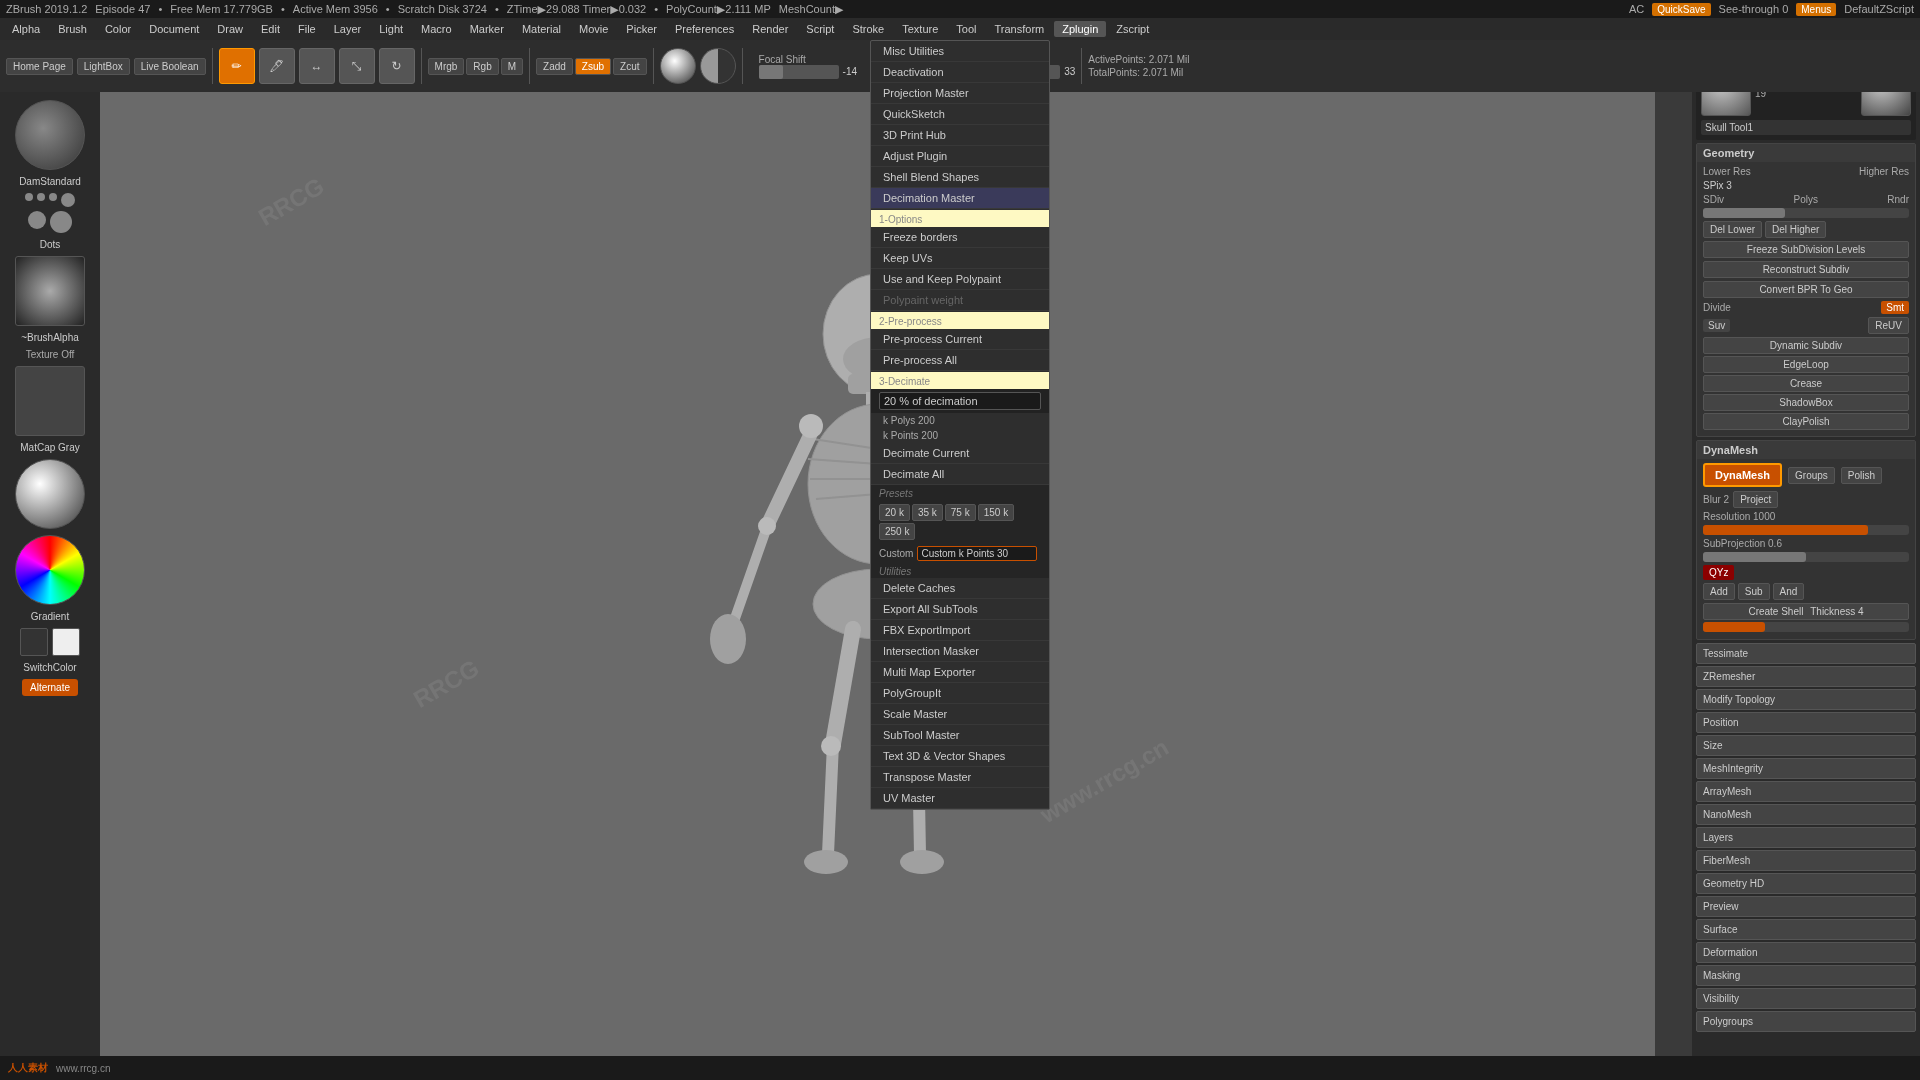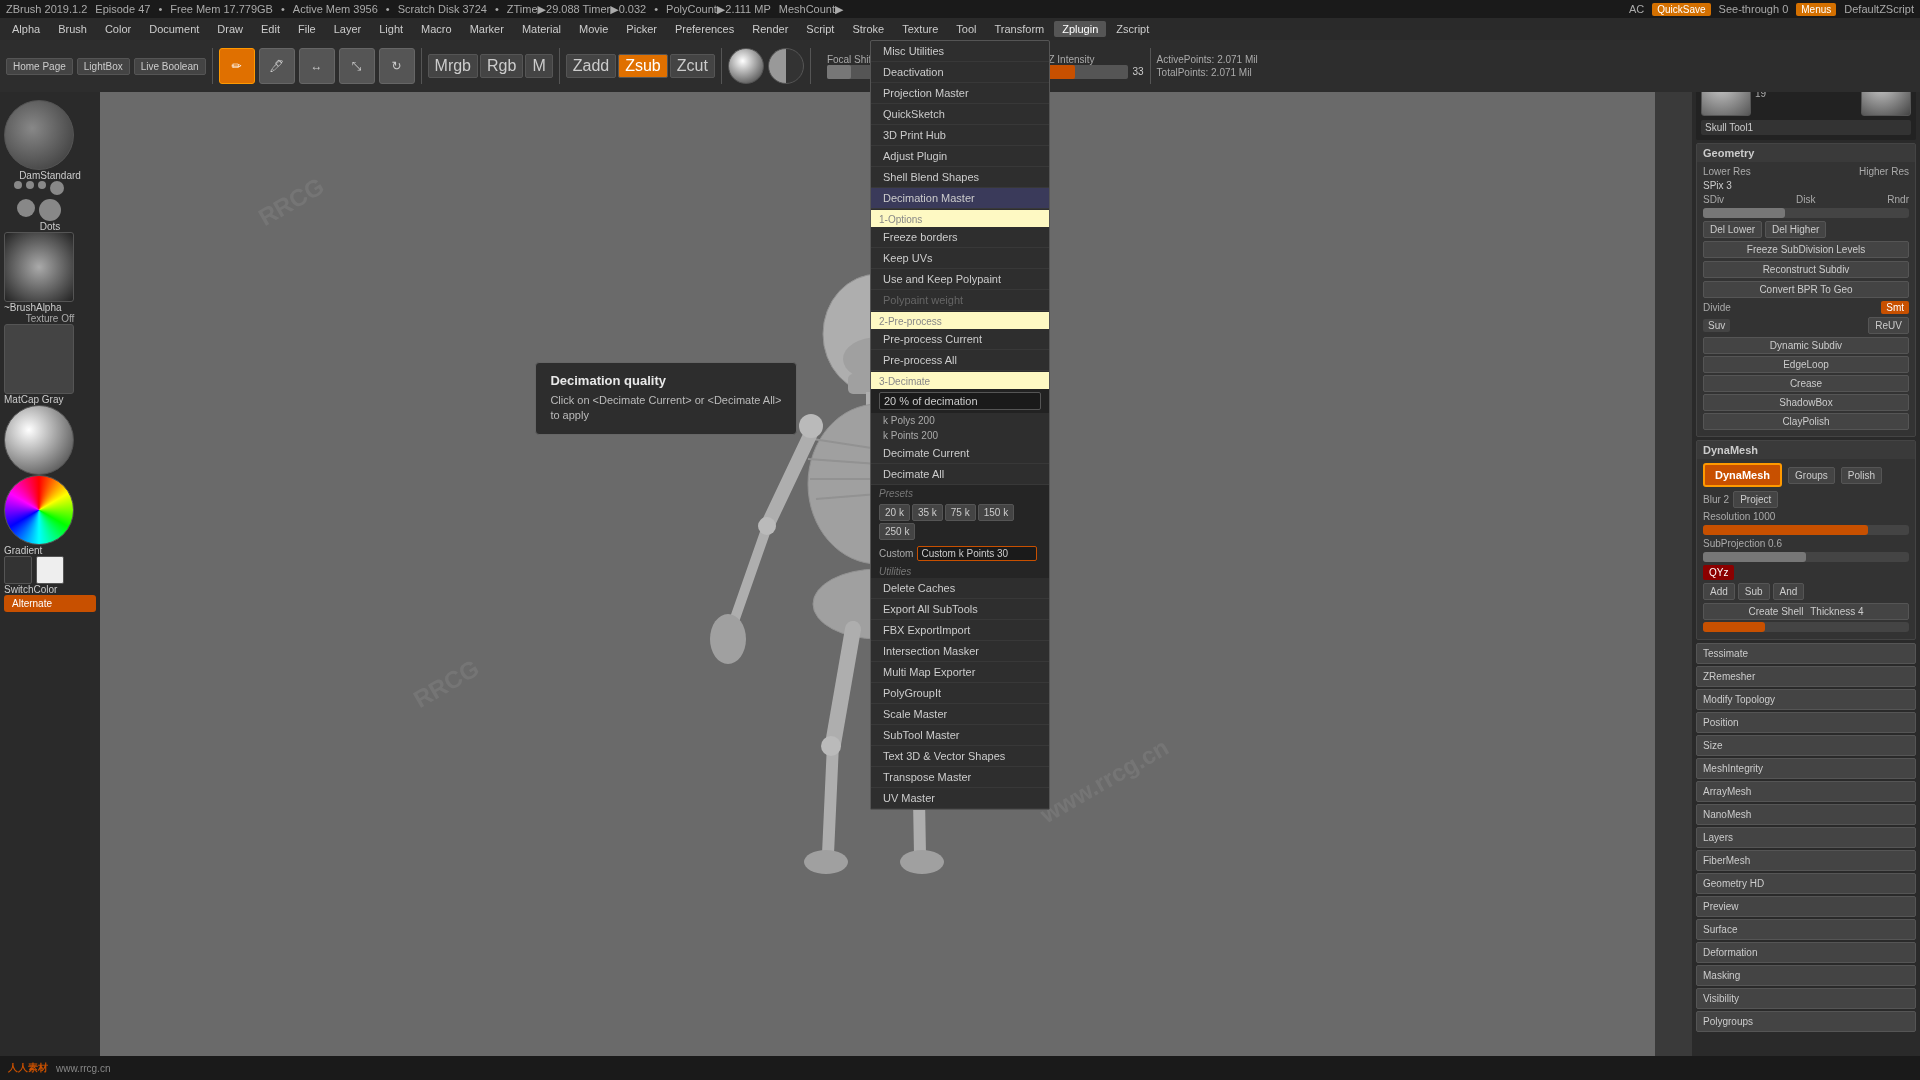--- a/index.html
+++ b/index.html
@@ -115,21 +115,23 @@
     
     .left-sidebar {
       position: absolute;
       top: 92px; left: 0;
       width: 100px;
       bottom: 20px;
       background: #2a2a2a;
       z-index: 80;
       display: flex;
       flex-direction: column;
+      align-items: center;
       padding: 8px 4px;
+      gap: 6px;
       overflow-y: auto;
     }
     .brush-preview {
       width: 70px; height: 70px;
       background: radial-gradient(circle at 40% 40%, #888, #333);
       border-radius: 50%;
       border: 1px solid #555;
     }
     .brush-name { font-size: 10px; color: #ccc; text-align: center; }
     .dots-preview {
@@ -387,21 +389,21 @@
     }
 
     
     .nav-btns {
       display: flex; gap: 2px;
     }
     .nav-btn {
       background: #444;
       border: 1px solid #555;
       color: #ccc;
-      font-size: 16px;
+      font-size: 10px;
       padding: 2px 6px;
       border-radius: 2px;
       cursor: pointer;
     }
     .nav-btn.active { background: #e07000; color: white; }
 
     .active-points {
       font-size: 10px; color: #aaa;
     }
 
@@ -608,24 +610,20 @@
       <circle cx="183" cy="482" r="10" fill="#c8c8c8"></circle>
       <circle cx="271" cy="482" r="10" fill="#c8c8c8"></circle>
 
       <circle cx="163" cy="162" r="12" fill="#c8c8c8"></circle>
       <circle cx="297" cy="162" r="12" fill="#c8c8c8"></circle>
 
       <circle cx="119" cy="262" r="9" fill="#c8c8c8"></circle>
       <circle cx="344" cy="262" r="9" fill="#c8c8c8"></circle>
     </svg>
 
-    <div class="tooltip-box">
-      <div class="tooltip-title">Decimation quality</div>
-      <div class="tooltip-desc">Click on &lt;Decimate Current&gt; or &lt;Decimate All&gt;<br>to apply</div>
-    </div>
   </div>
 </div>
 
 <div class="zplugin-dropdown">
   <div class="zplugin-item">Misc Utilities</div>
   <div class="zplugin-item">Deactivation</div>
   <div class="zplugin-item">Projection Master</div>
   <div class="zplugin-item">QuickSketch</div>
   <div class="zplugin-item">3D Print Hub</div>
   <div class="zplugin-item">Adjust Plugin</div>
@@ -703,21 +701,21 @@
     <div class="rs-section-body">
       <div class="rs-field-row">
         <span class="rs-field-label">Lower Res</span>
         <span class="rs-field-label">Higher Res</span>
       </div>
       <div class="rs-field-row">
         <span class="rs-field-val">SPix 3</span>
       </div>
       <div class="rs-field-row">
         <span class="rs-field-label">SDiv</span>
-        <span class="rs-field-label">Disk</span>
+        <span class="rs-field-label">Polys</span>
         <span class="rs-field-label">Rndr</span>
       </div>
       <div class="rs-slider">
         <div class="rs-slider-fill" style="width:40%;"></div>
       </div>
       <div class="rs-btns-row">
         <div class="rs-small-btn">Del Lower</div>
         <div class="rs-small-btn">Del Higher</div>
       </div>
       <div class="rs-small-btn" style="width:100%; text-align:center; margin-bottom:3px;">Freeze SubDivision Levels</div>

